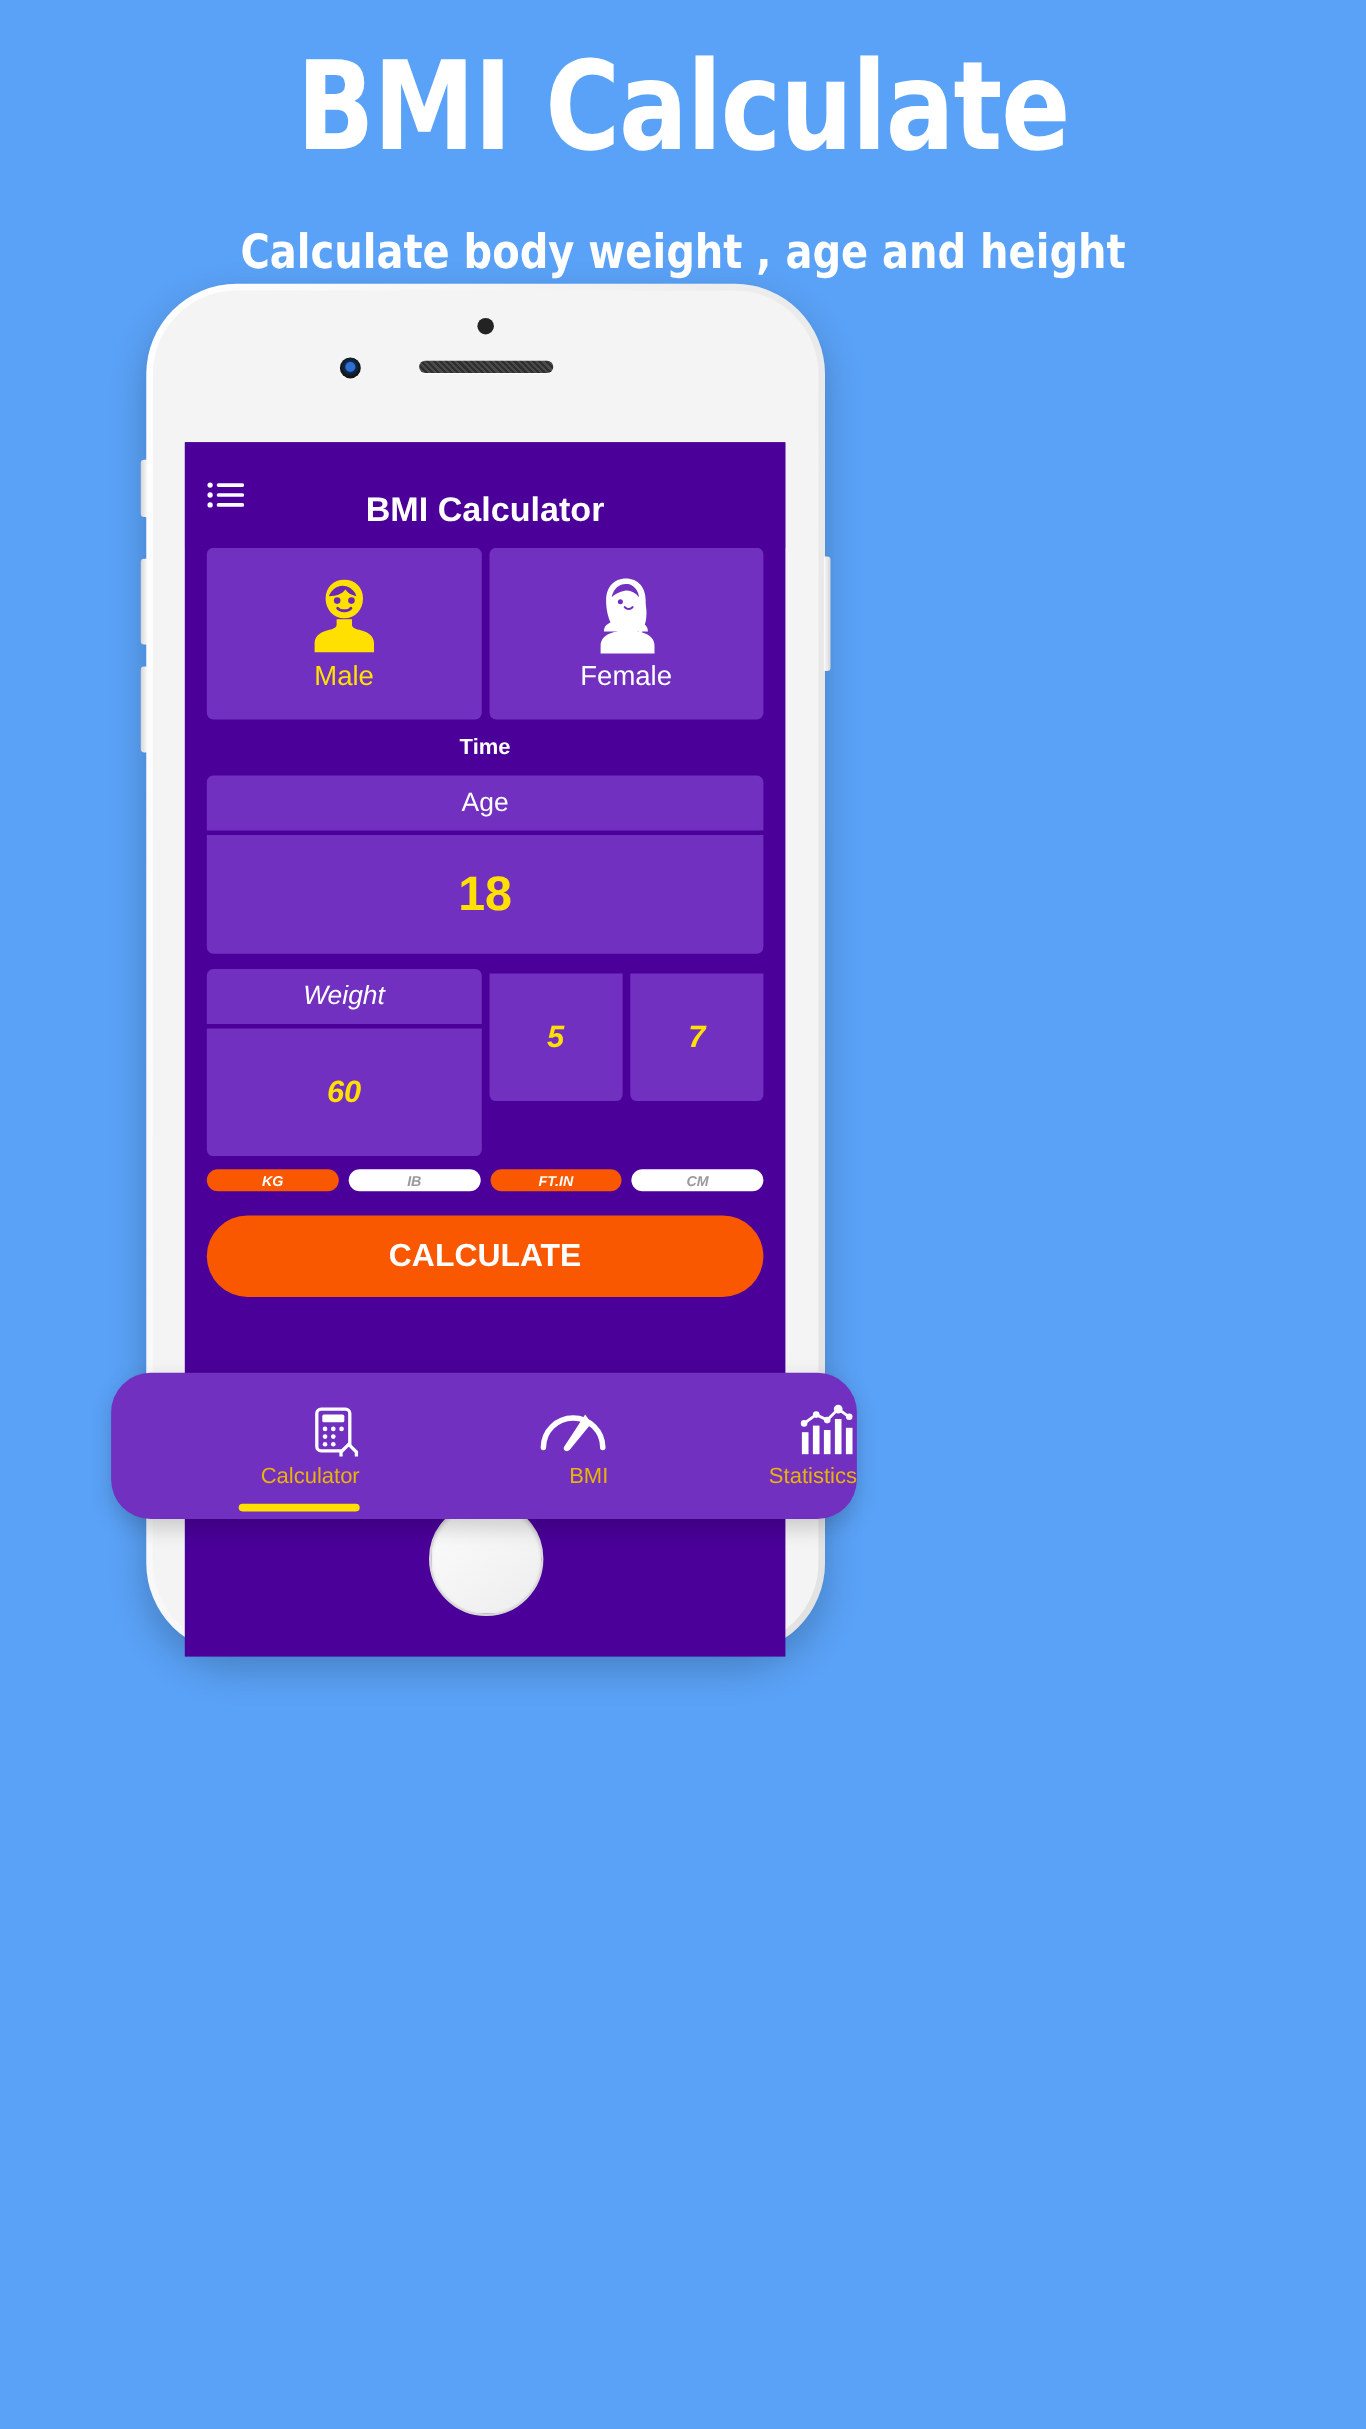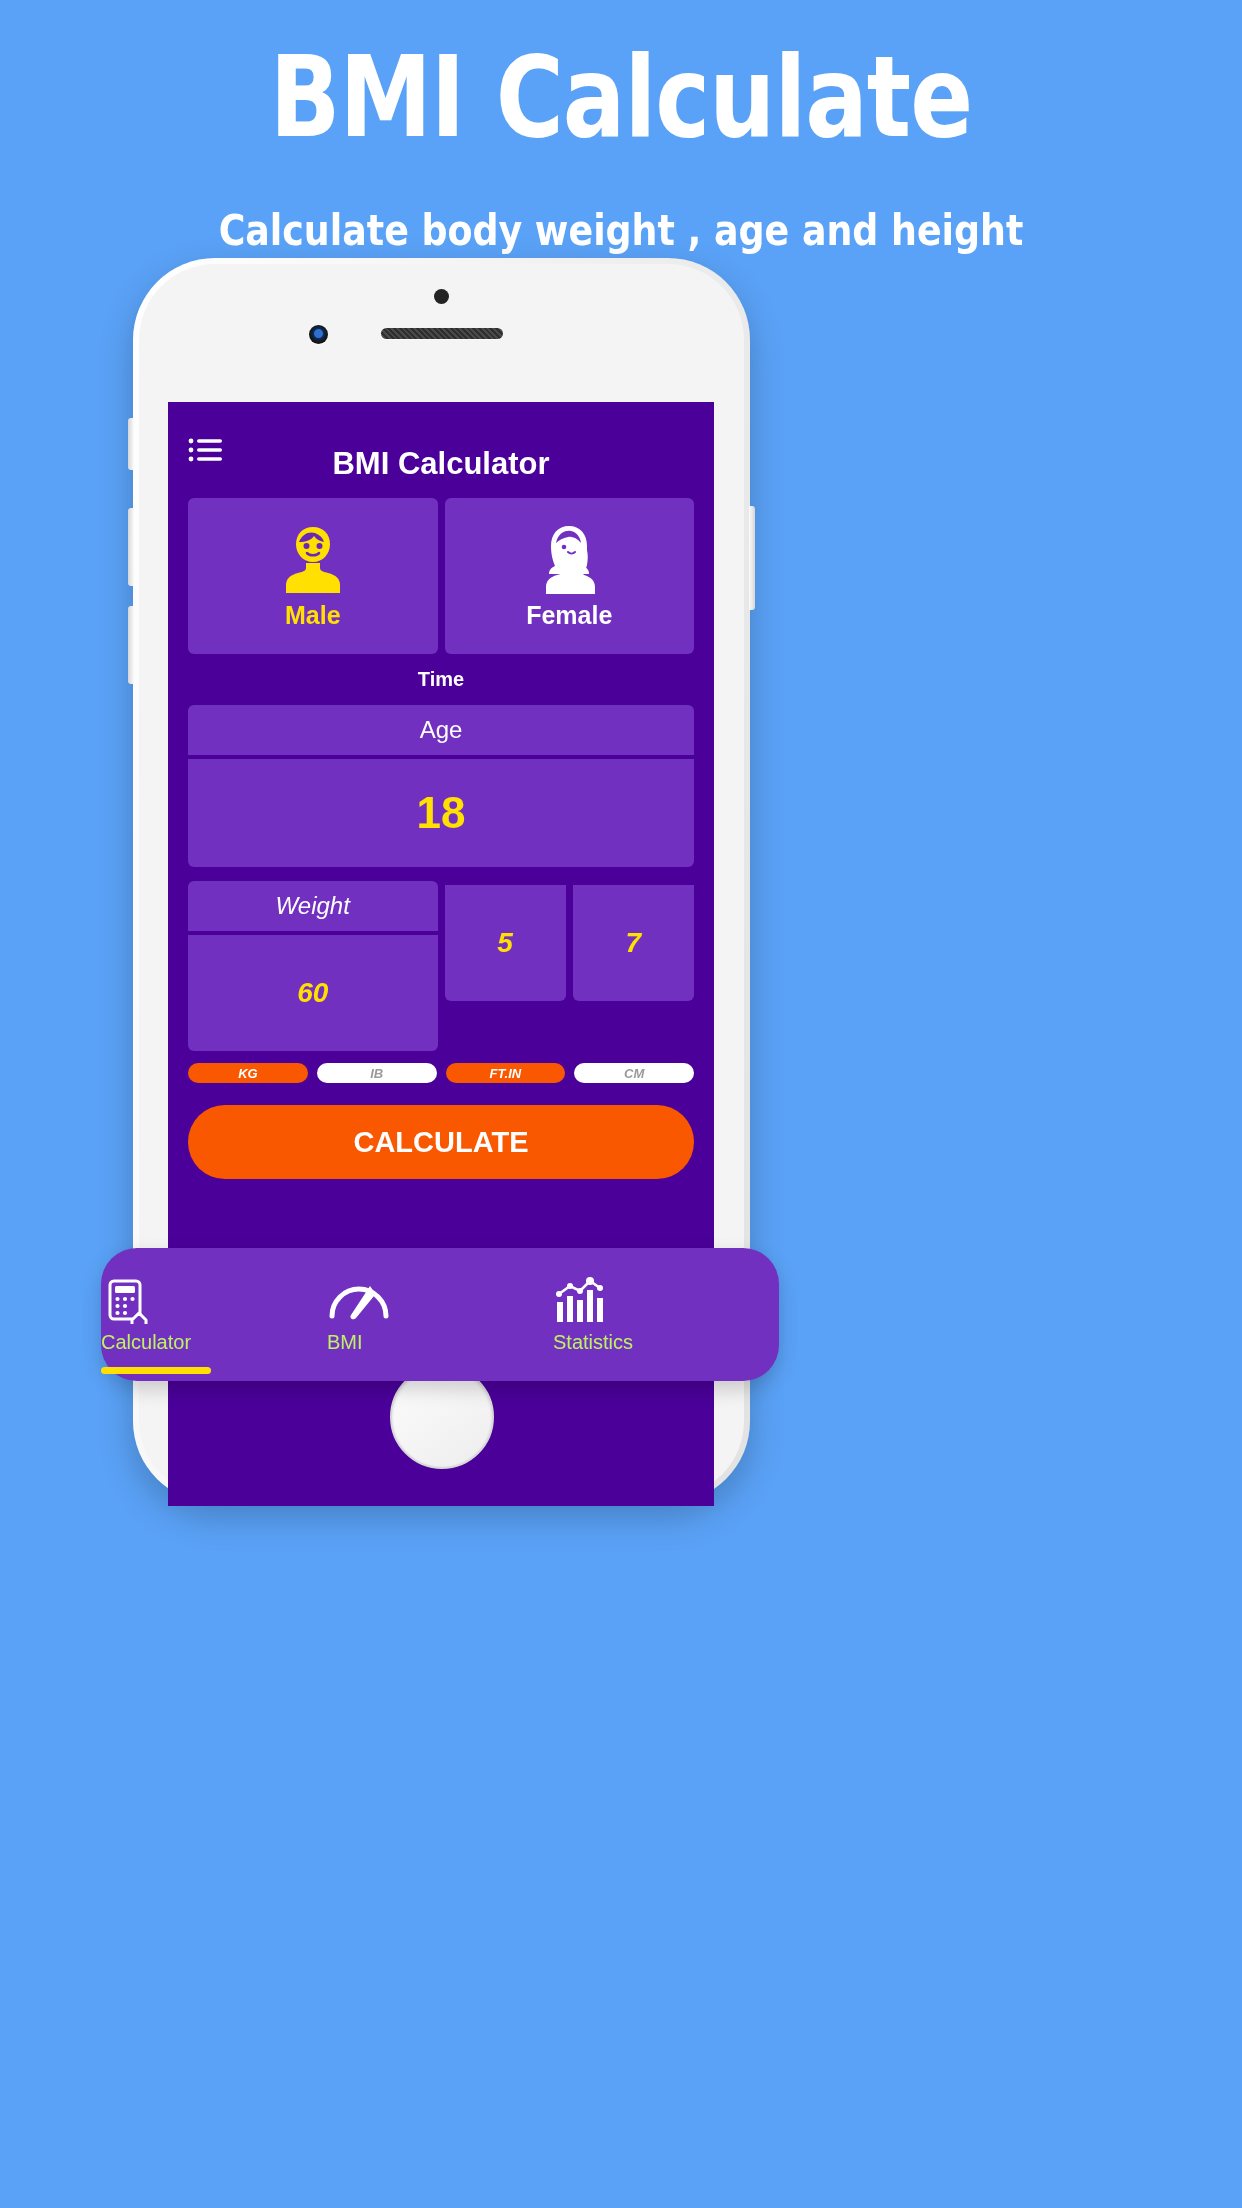--- a/index.html
+++ b/index.html
@@ -105,21 +105,20 @@
     width:34px; height:26px;
   }
   .app-title{
     width:100%; text-align:center;
     color:#ffffff; font-size:31px; font-weight:bold;margin-top:28px;
   }
 
   .gender-row{
     display:flex; gap:7px;
     padding:0 20px;
-    font-weight:bold;
   }
   .gender-card{
     flex:1; height:156px;
     background:#7230C0;
     border-radius:6px;
     display:flex; flex-direction:column;
     align-items:center; justify-content:center;
     gap:4px;
   }
   .gender-label{ font-size:25px; }
@@ -197,23 +196,23 @@
     position:absolute;
     left:101px; top:1248px;
     width:678px; height:133px;
     background:#7230C0;
     border-radius:36px;
     display:flex; align-items:center;
     box-shadow:0 8px 20px rgba(0,0,0,.18);
   }
   .nav-item{
     flex:1;
-    display:flex; flex-direction:column; align-items:flex-start; gap:7px;
+    display:flex; flex-direction:column; align-items:flex-end; gap:7px;
     position:relative;
-    color:#bef264;
+    color:#eab308;
   }
   .nav-label{ font-size:20px; }
   .nav-underline{
     position:absolute; bottom:-20px;
     width:110px; height:7px; border-radius:4px;
     background:#FFE000;
   }
   svg{ display:block; }
 </style>
 </head>

